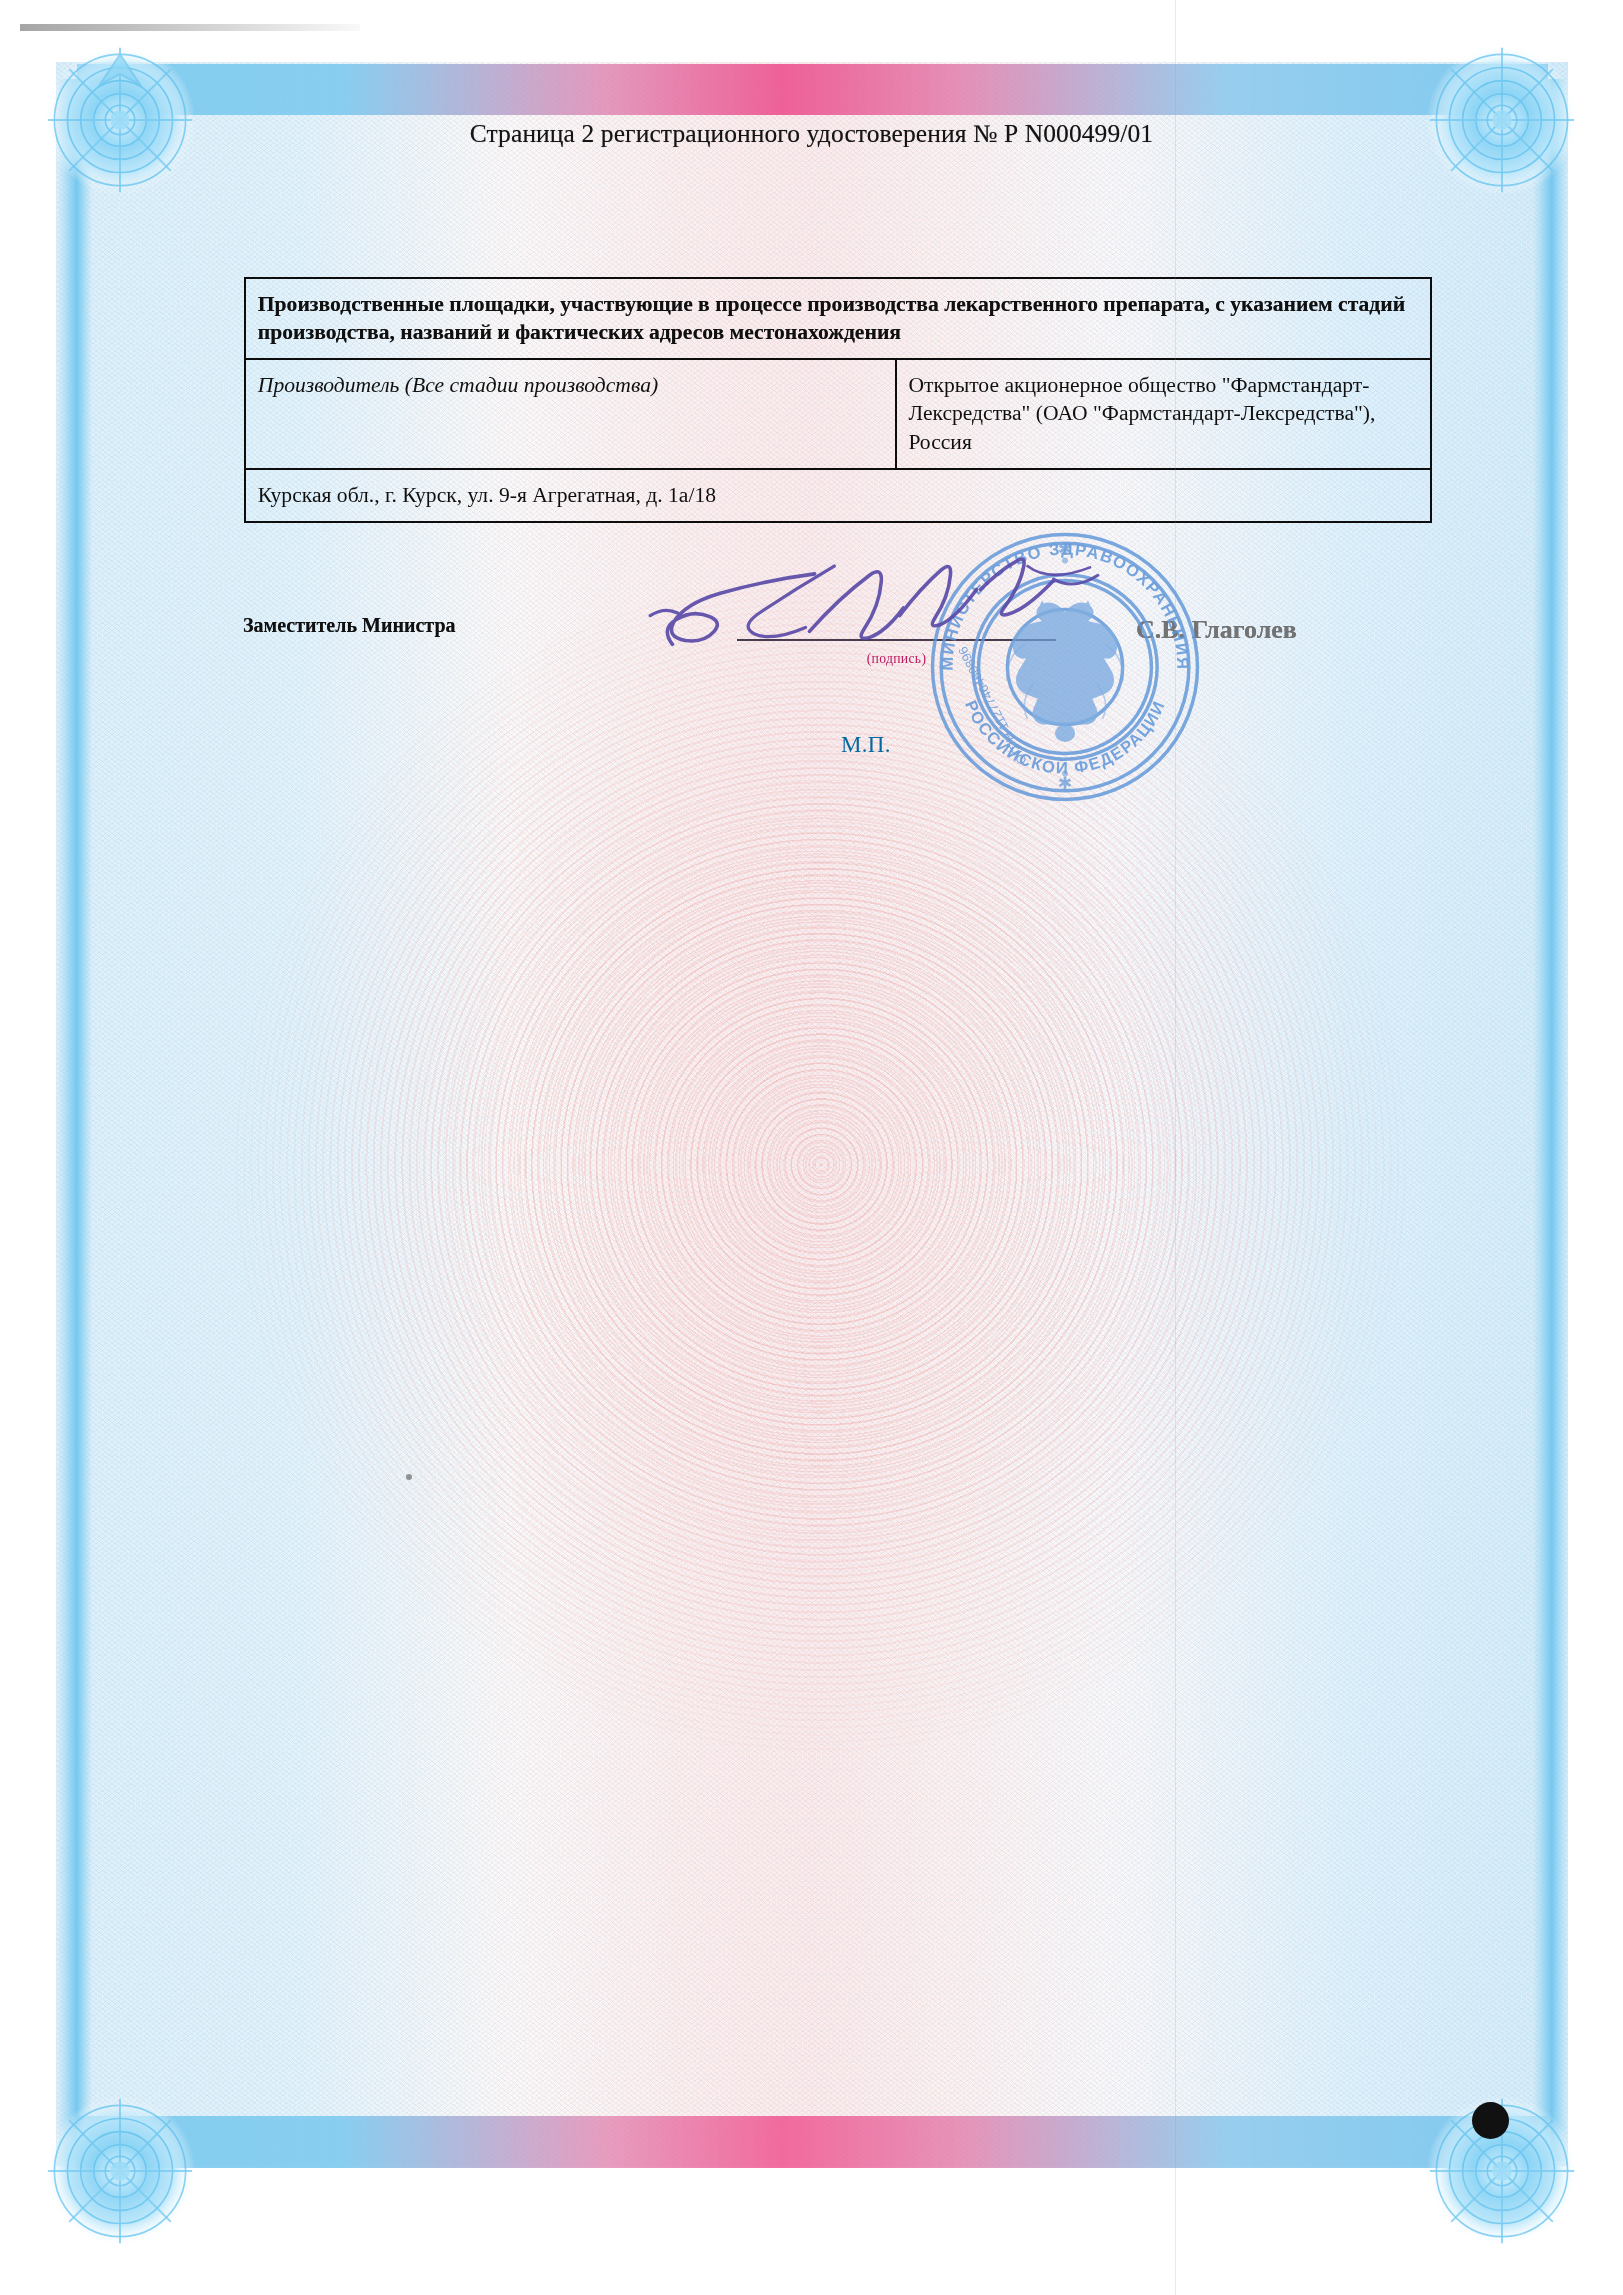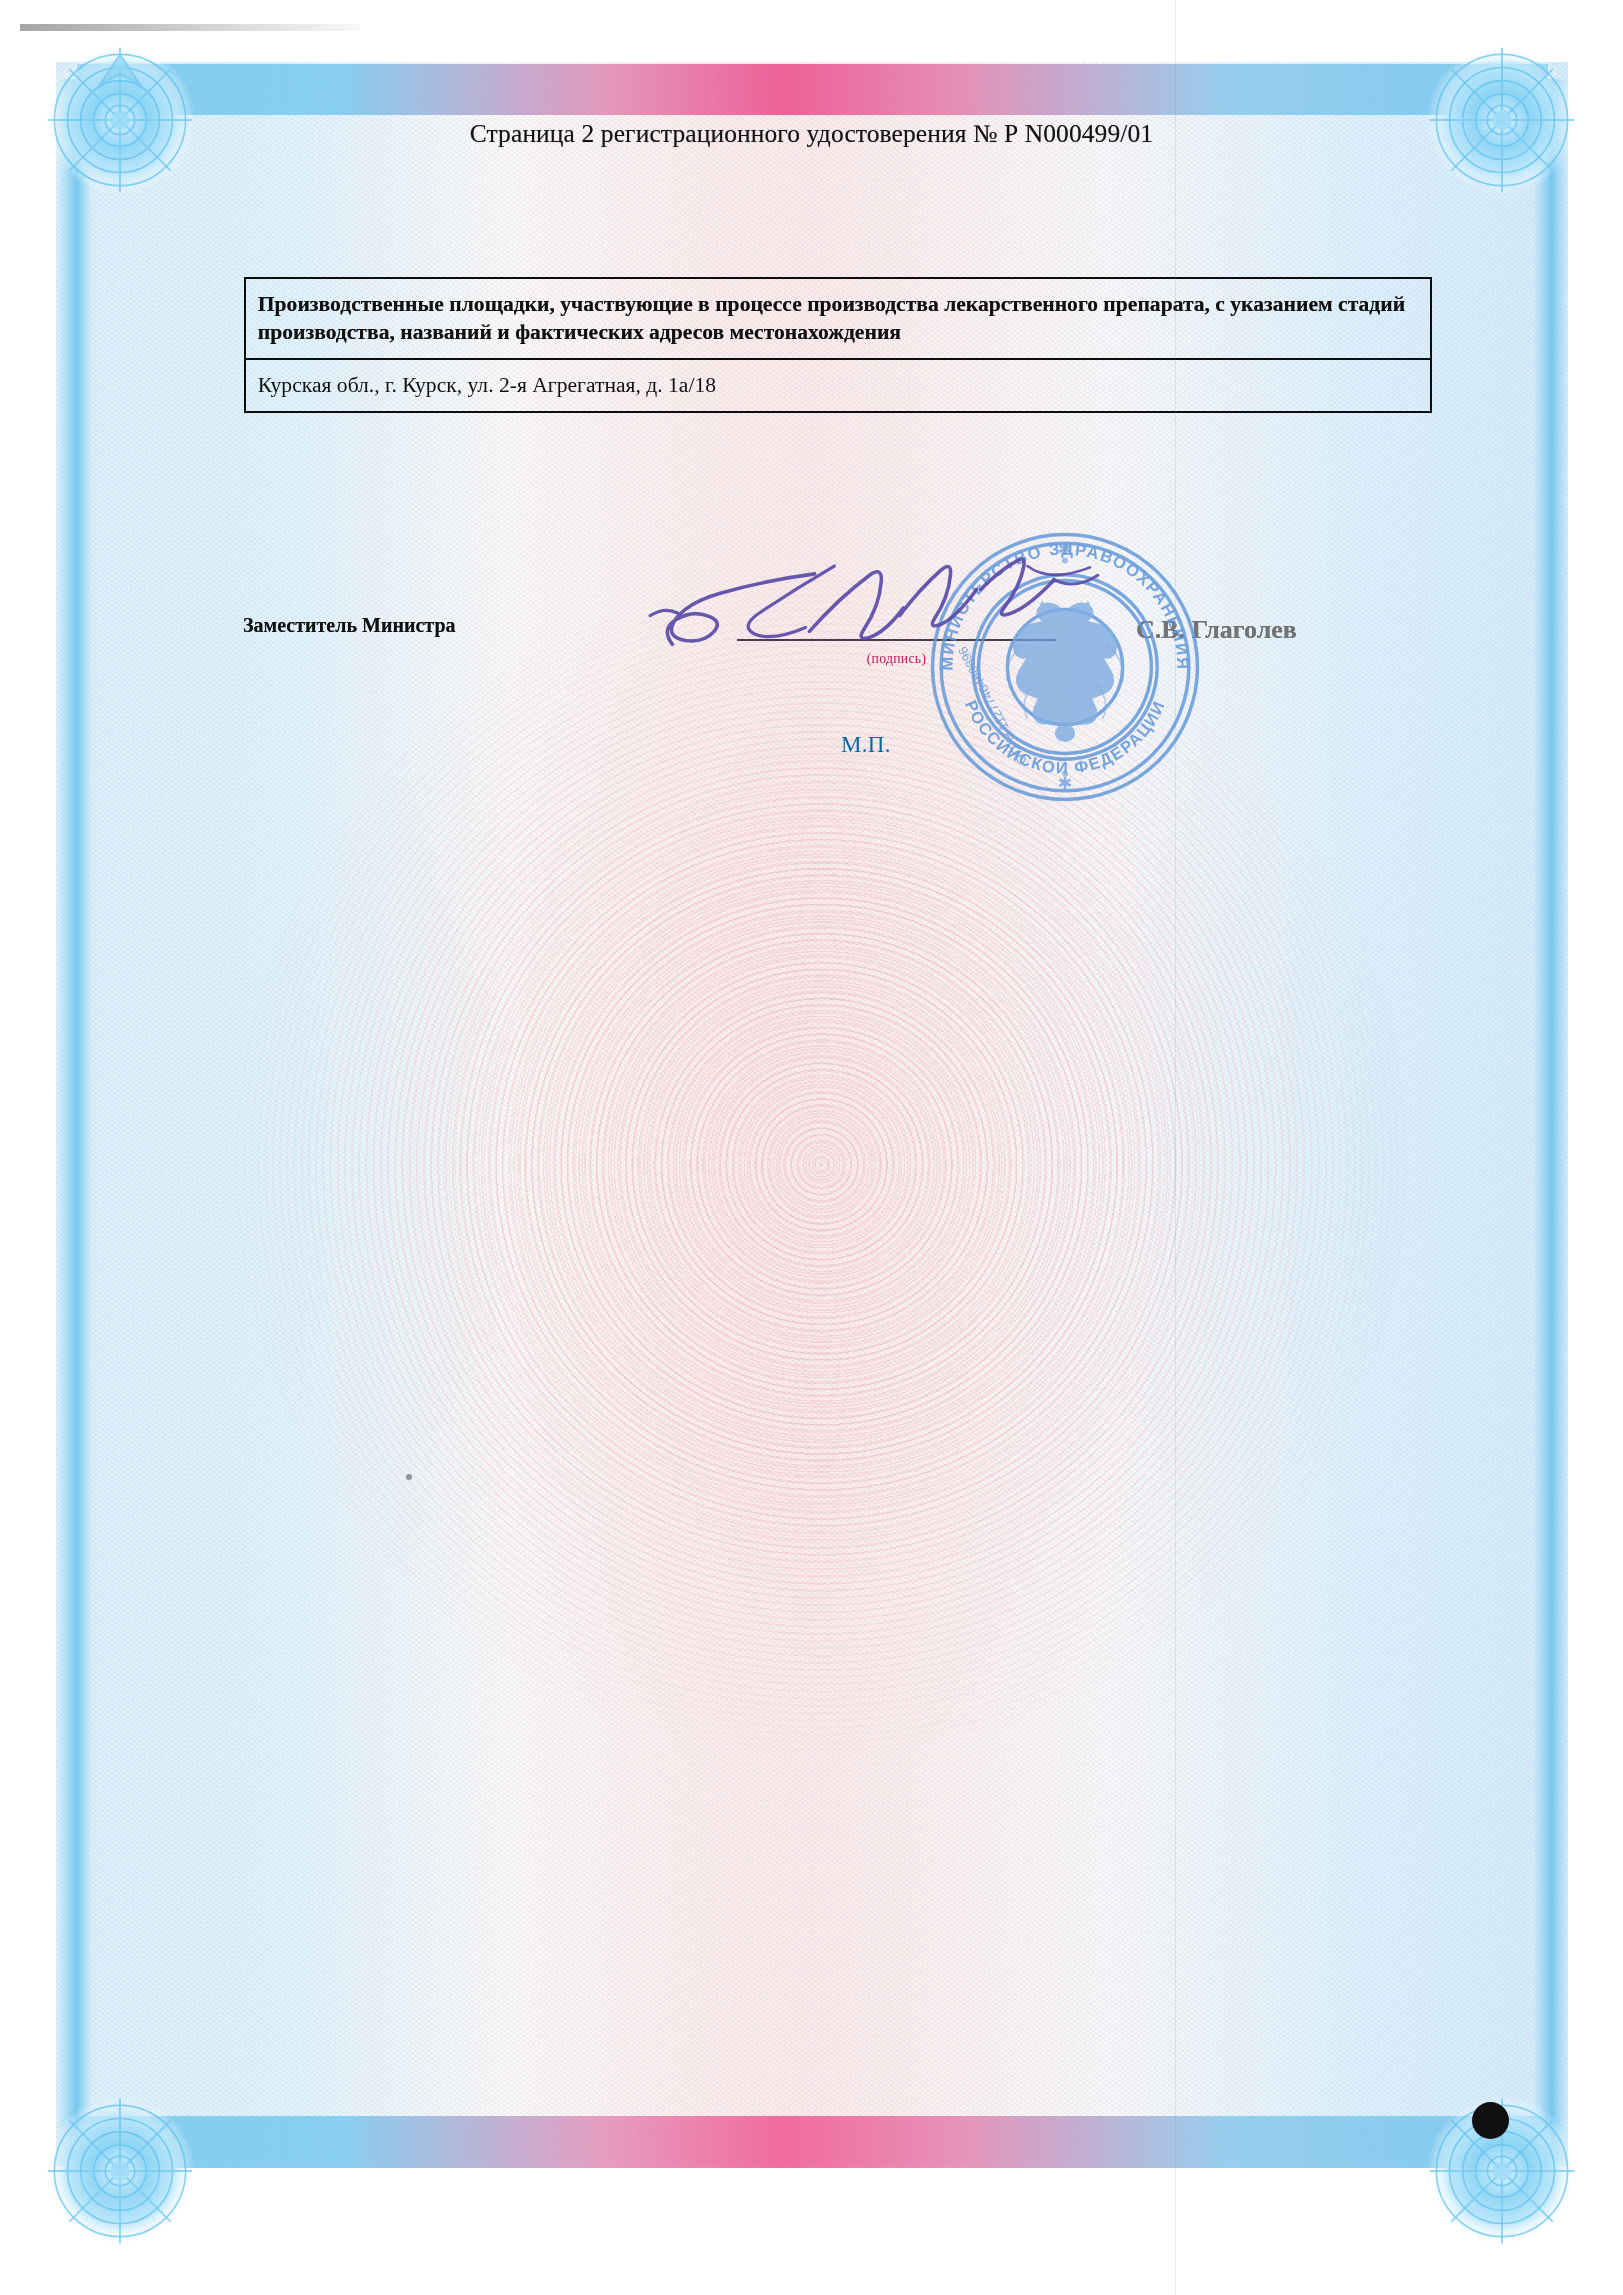--- a/index.html
+++ b/index.html
@@ -265,21 +265,25 @@
   </svg>
 
   <div class="doc-header">Страница 2 регистрационного удостоверения № Р N000499/01</div>
 
   <table class="table">
     <tbody>
         <tr>
       <td class="th-cell" colspan="2">Производственные площадки, участвующие в процессе производства лекарственного препарата, с указанием стадий производства, названий и фактических адресов местонахождения</td>
     </tr>
     <tr>
-      <td class="addr-cell" colspan="2">Курская обл., г. Курск, ул. 2-я Агрегатная, д. 1а/18</td>
+      <td class="c-left">Производитель (Все стадии производства)</td>
+      <td class="c-right">Открытое акционерное общество "Фармстандарт-Лексредства" (ОАО "Фармстандарт-Лексредства"), Россия</td>
+    </tr>
+    <tr>
+      <td class="addr-cell" colspan="2">Курская обл., г. Курск, ул. 9-я Агрегатная, д. 1а/18</td>
     </tr>
   </tbody>
     </table>
 
   <div class="sign-title">Заместитель Министра</div>
   <div class="sign-line"></div>
   <div class="sign-caption">(подпись)</div>
   <div class="sign-name">С.В. Глаголев</div>
   <div class="mp-label">М.П.</div>
 

